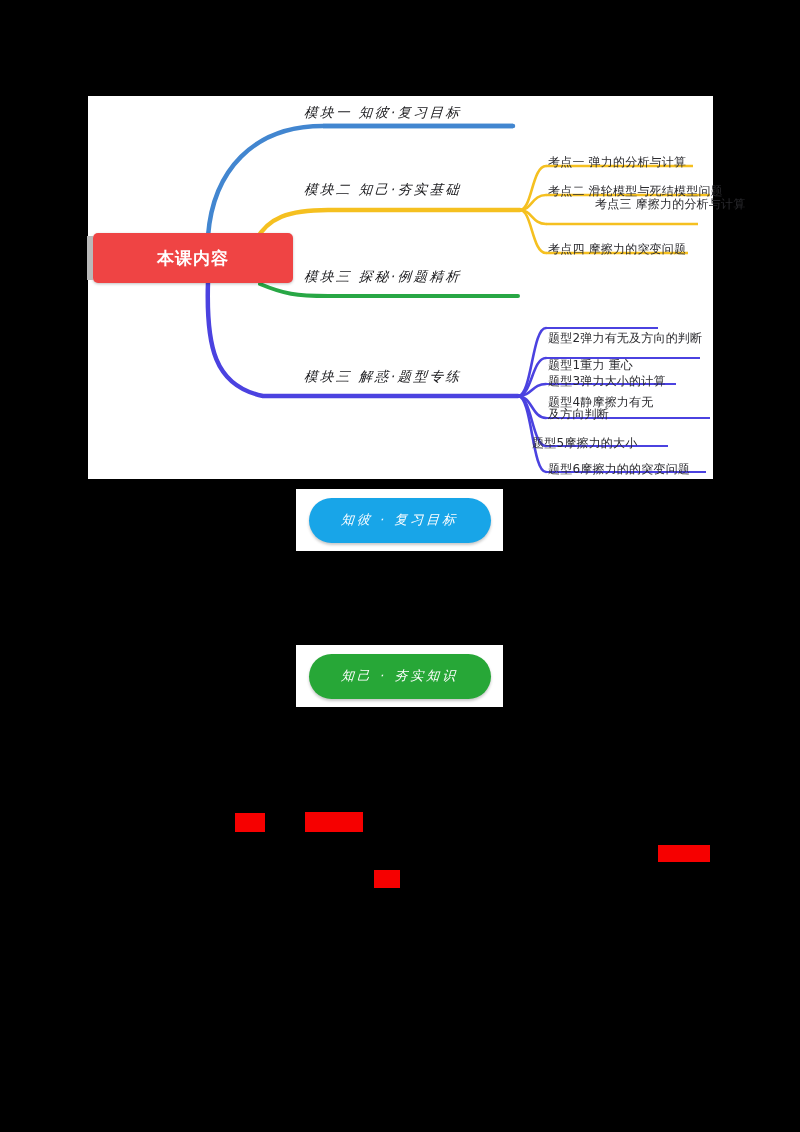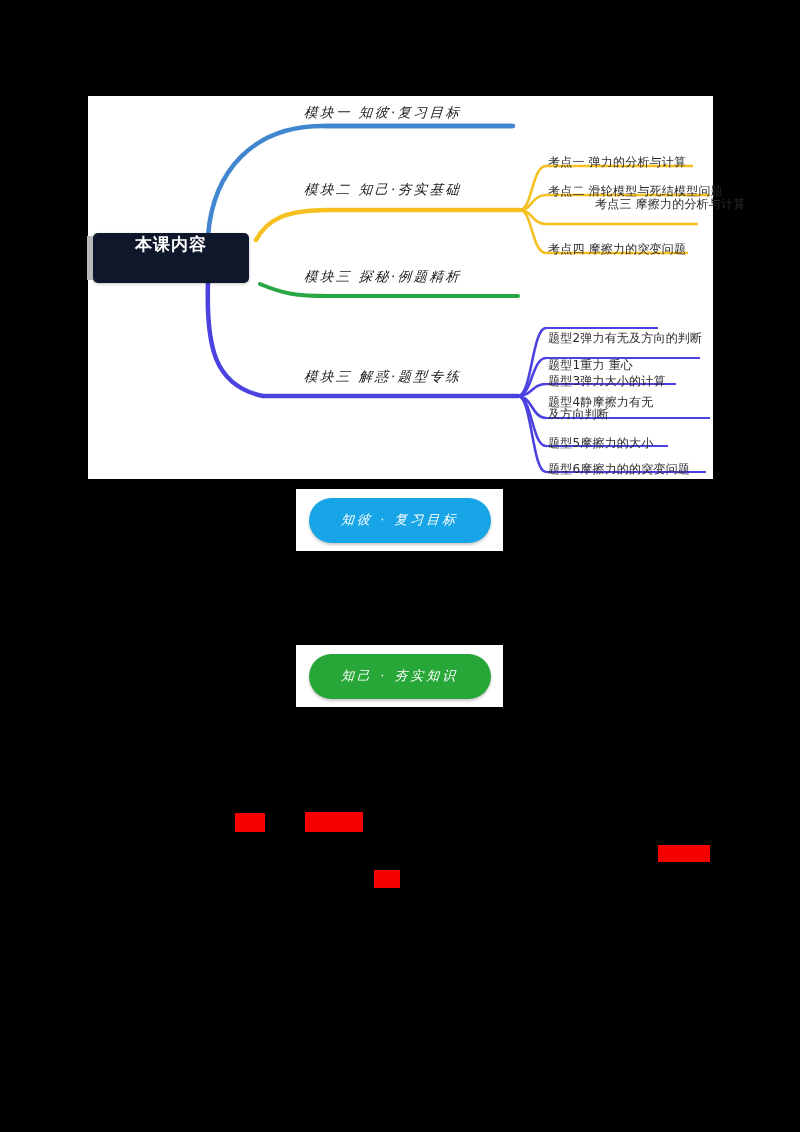--- a/index.html
+++ b/index.html
@@ -31,26 +31,26 @@
     top: 0;
     width: 625px;
     height: 383px;
   }
 
   
   #central-node {
     position: absolute;
     left: 5px;
     top: 137px;
-    width: 156px;
+    width: 200px;
     height: 50px;
-    background: #0f172a;
+    background: #ef4444;
     border-radius: 5px;
     display: flex;
-    align-items: flex-start;
+    align-items: center;
     justify-content: center;
     box-shadow: 0 1px 3px rgba(0,0,0,.25);
   }
   #central-node .label {
     color: #ffffff;
     font-size: 17px;
     font-weight: bold;
     letter-spacing: 1px;
   }
   #central-node::before {
@@ -187,21 +187,21 @@
 
   <div class="leaf-label" style="left:460px; top:58px;">考点一   弹力的分析与计算</div>
   <div class="leaf-label" style="left:460px; top:87px;">考点二   滑轮模型与死结模型问题</div>
   <div class="leaf-label" style="left:460px; top:100px;margin-left:47px;">考点三   摩擦力的分析与计算</div>
   <div class="leaf-label" style="left:460px; top:145px;text-align:right;">考点四   摩擦力的突变问题</div>
 
   <div class="leaf-label" style="left:460px; top:221px;margin-top:40px;">题型1重力 重心</div>
   <div class="leaf-label" style="left:460px; top:234px;">题型2弹力有无及方向的判断</div>
   <div class="leaf-label" style="left:460px; top:277px;">题型3弹力大小的计算</div>
   <div class="leaf-label wrap" style="left:460px; top:300px;">题型4静摩擦力有无及方向判断</div>
-  <div class="leaf-label" style="left:460px; top:339px;">题型5摩擦力的大小</div>
+  <div class="leaf-label" style="left:444px; top:339px;">题型5摩擦力的大小</div>
   <div class="leaf-label" style="left:460px; top:365px;">题型6摩擦力的的突变问题</div>
 </div>
 
 <div class="pill-figure" id="pill-figure-blue">
   <div class="pill" id="pill-blue">
     <span class="label">知彼 · 复习目标</span>
   </div>
 </div>
 
 <div class="pill-figure" id="pill-figure-green">

